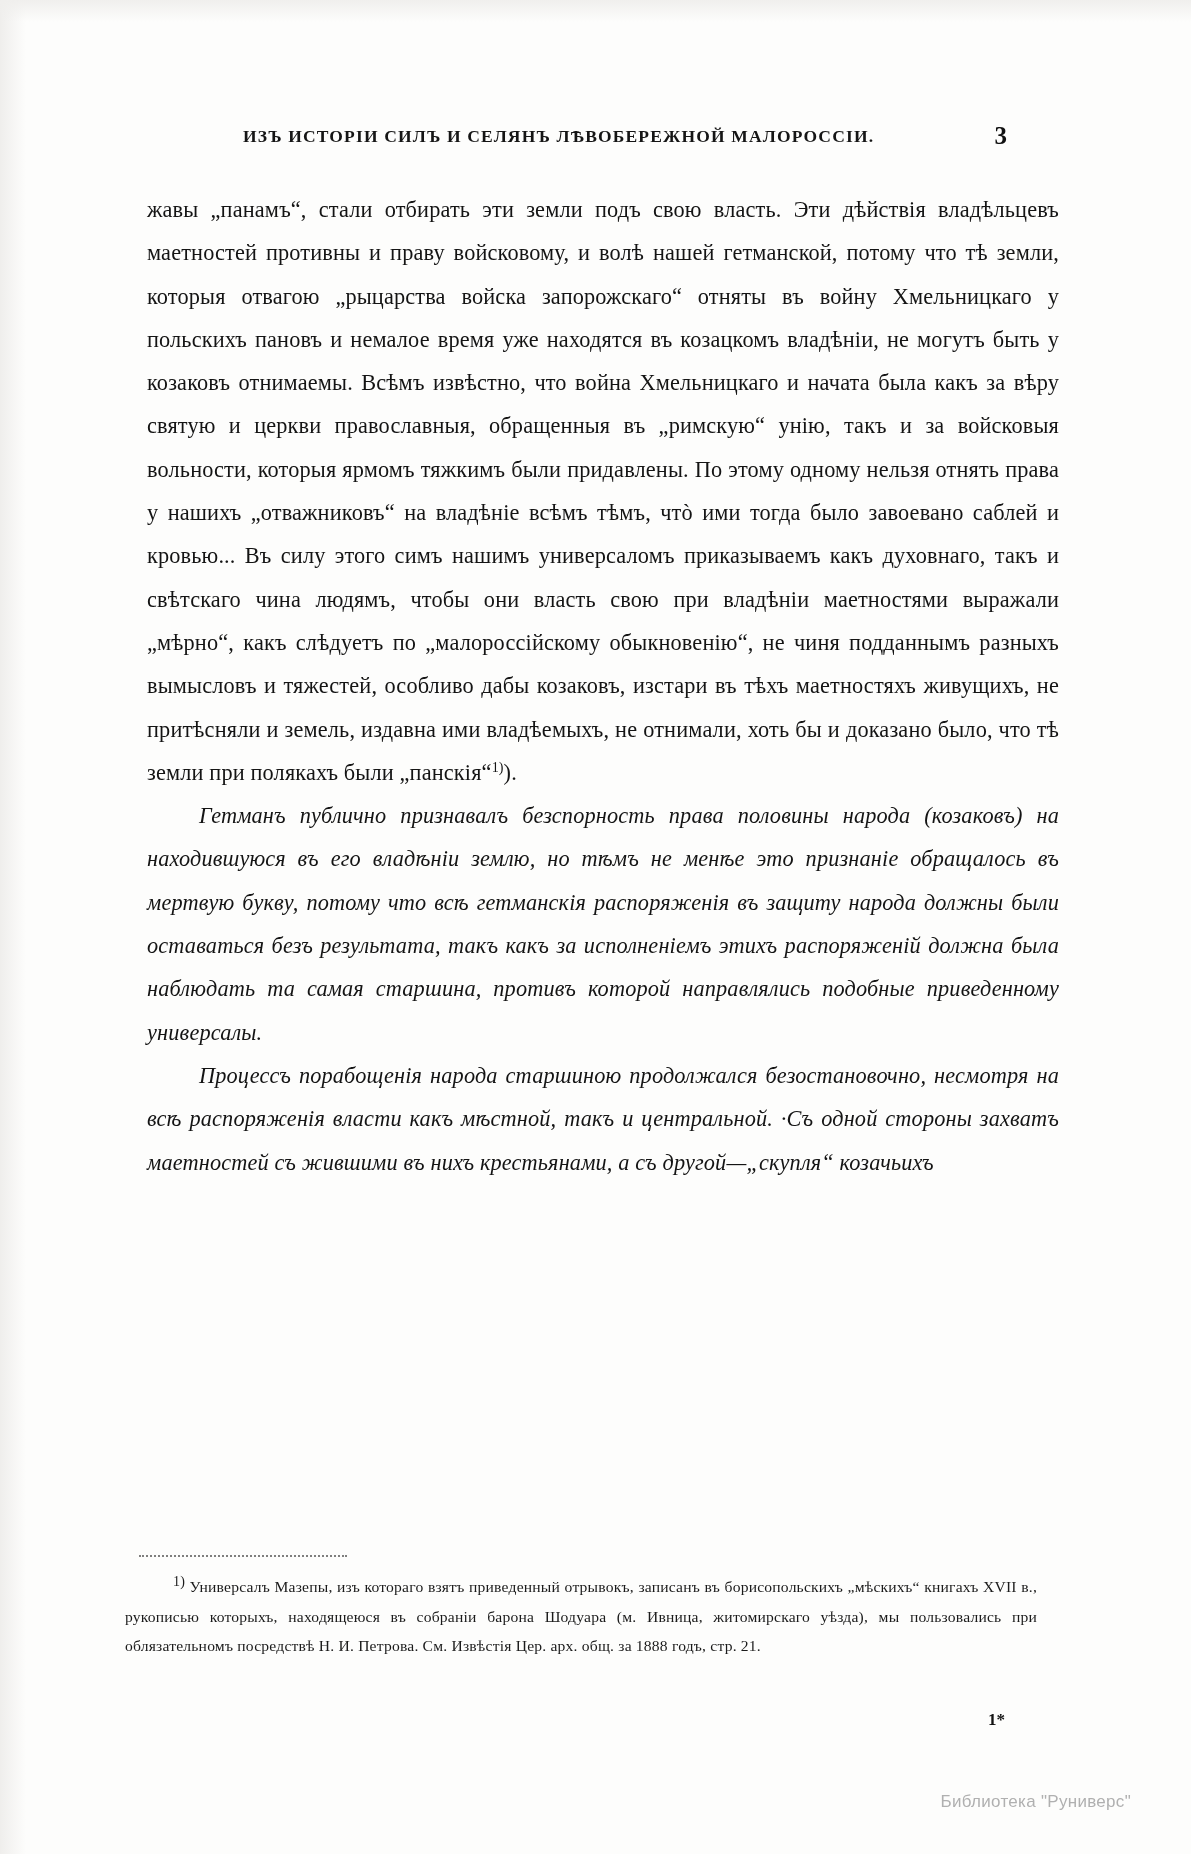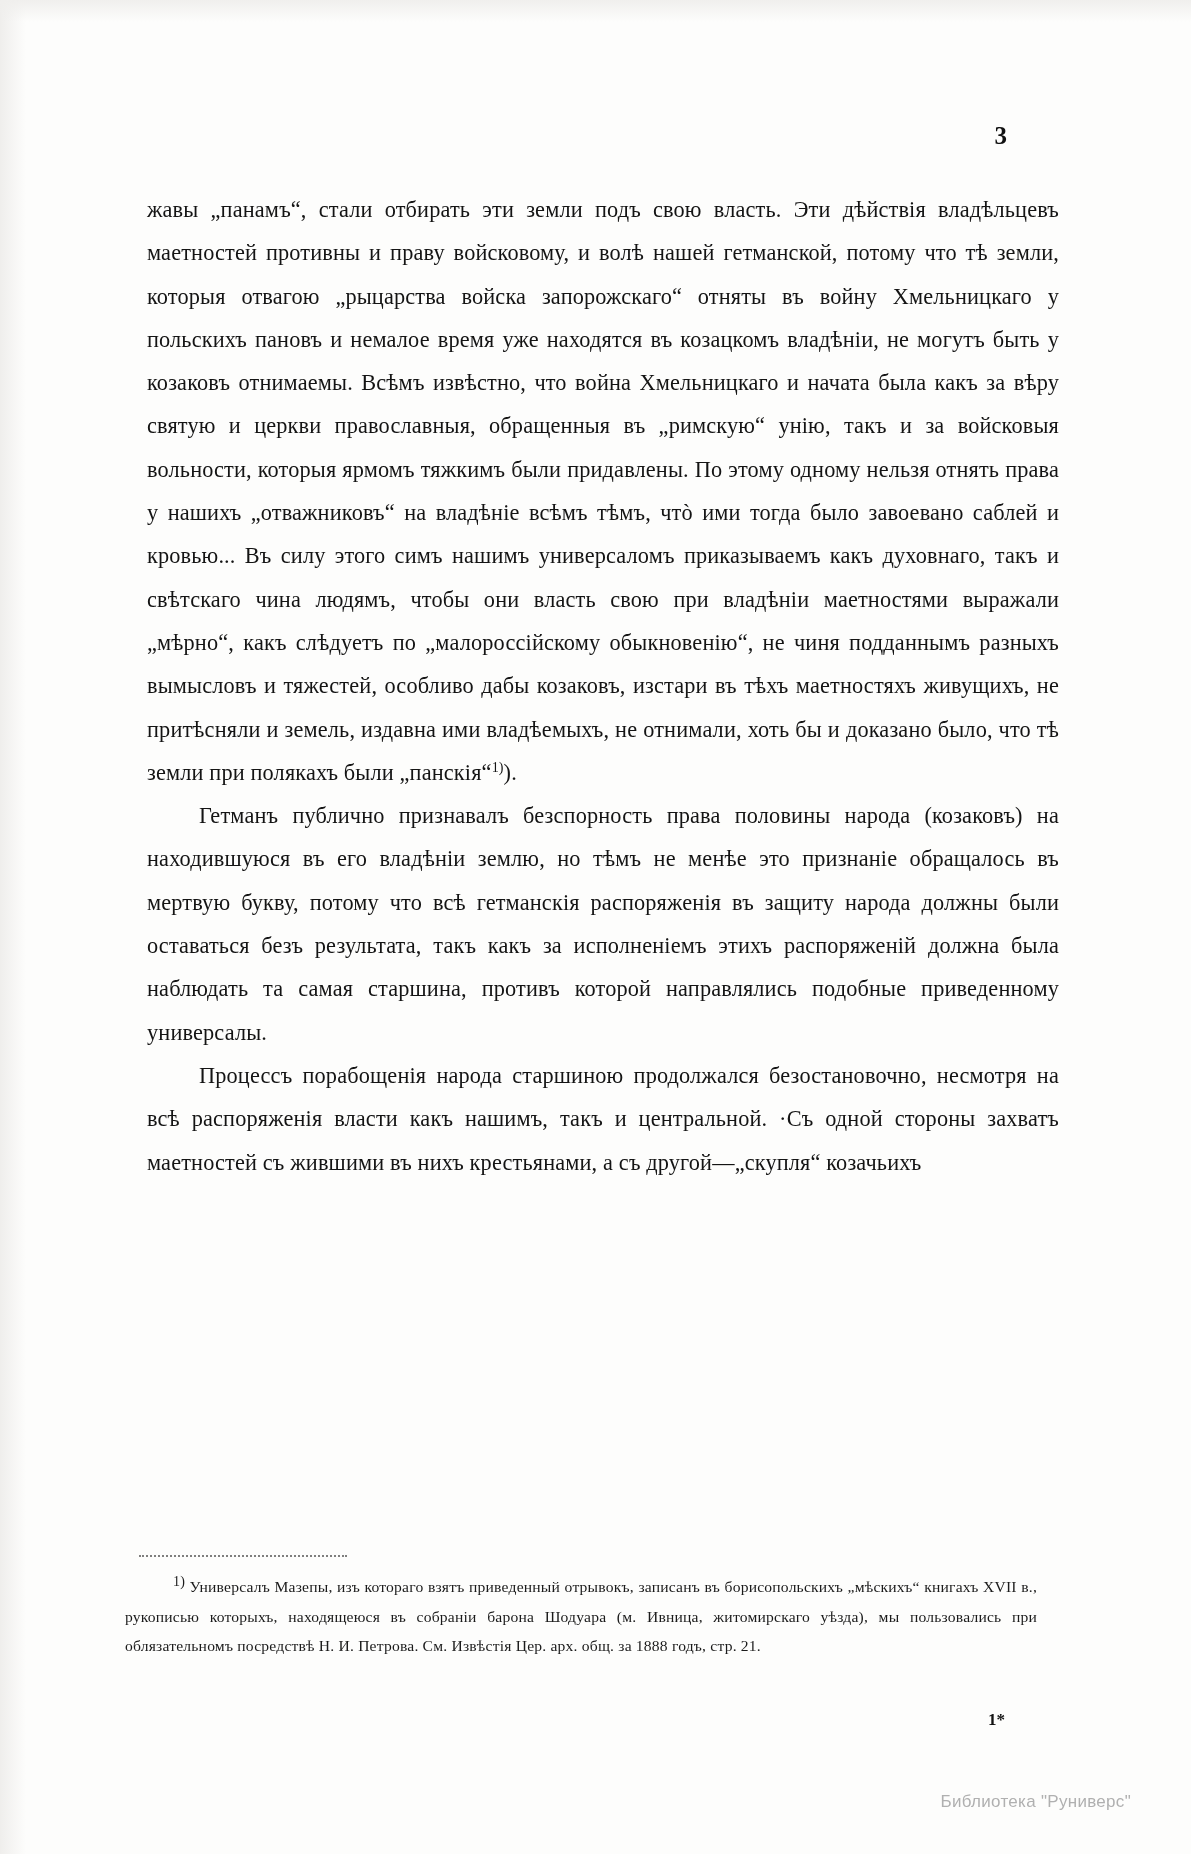--- a/index.html
+++ b/index.html
@@ -61,20 +61,21 @@
     margin: 0 0 0 0;
     font-size: 22.3px;
     line-height: 43.3px;
     text-align: justify;
     text-justify: inter-word;
     color: #141414;
     letter-spacing: 0.15px;
   }
   .para.indent {
     text-indent: 52px;
+    font-style: italic;
   }
   .para + .para {
     margin-top: 0px;
   }
   sup.fn {
     font-size: 14px;
     vertical-align: super;
     line-height: 0;
   }
   
@@ -129,27 +130,28 @@
 </style>
 </head>
 <body>
 
 <div class="page">
 
   <div class="scan-edge-left"></div>
   <div class="scan-edge-top"></div>
 
   <div class="runhead">
+    <div class="runhead-title">Изъ исторіи силъ и селянъ лѣвобережной Малороссіи.</div>
     <div class="runhead-pageno">3</div>
   </div>
 
   <div class="textblock">
     <p class="para"><span>жавы „панамъ“, стали отбирать эти земли подъ свою власть. Эти дѣйствія владѣльцевъ маетностей противны и праву войсковому, и волѣ нашей гетманской, потому что тѣ земли, которыя отвагою „рыцарства войска запорожскаго“ отняты въ войну Хмельницкаго у польскихъ пановъ и немалое время уже находятся въ козацкомъ владѣніи, не могутъ быть у козаковъ отнимаемы. Всѣмъ извѣстно, что война Хмельницкаго и начата была какъ за вѣру святую и церкви православныя, обращенныя въ „римскую“ унію, такъ и за войсковыя вольности, которыя ярмомъ тяжкимъ были придавлены. По этому одному нельзя отнять права у нашихъ „отважниковъ“ на владѣніе всѣмъ тѣмъ, чтò ими тогда было завоевано саблей и кровью... Въ силу этого симъ нашимъ универсаломъ приказываемъ какъ духовнаго, такъ и свѣтскаго чина людямъ, чтобы они власть свою при владѣніи маетностями выражали „мѣрно“, какъ слѣдуетъ по „малороссійскому обыкновенію“, не чиня подданнымъ разныхъ вымысловъ и тяжестей, особливо дабы козаковъ, изстари въ тѣхъ маетностяхъ живущихъ, не притѣсняли и земель, издавна ими владѣемыхъ, не отнимали, хоть бы и доказано было, что тѣ земли при полякахъ были „панскія“</span><sup class="fn">1)</sup><span>).</span></p>
     <p class="para indent">Гетманъ публично признавалъ безспорность права половины народа (козаковъ) на находившуюся въ его владѣніи землю, но тѣмъ не менѣе это признаніе обращалось въ мертвую букву, потому что всѣ гетманскія распоряженія въ защиту народа должны были оставаться безъ результата, такъ какъ за исполненіемъ этихъ распоряженій должна была наблюдать та самая старшина, противъ которой направлялись подобные приведенному универсалы.</p>
-    <p class="para indent">Процессъ порабощенія народа старшиною продолжался безостановочно, несмотря на всѣ распоряженія власти какъ нашимъ, такъ и центральной. ·Съ одной стороны захватъ маетностей съ жившими въ нихъ крестьянами, а съ другой—„скупля“ козачьихъ</p>
+    <p class="para indent">Процессъ порабощенія народа старшиною продолжался безостановочно, несмотря на всѣ распоряженія власти какъ мѣстной, такъ и центральной. ·Съ одной стороны захватъ маетностей съ жившими въ нихъ крестьянами, а съ другой—„скупля“ козачьихъ</p>
   </div>
 
   <hr class="fnrule">
 
   <div class="footnote">
     <span class="findent"><sup class="fn">1)</sup> <span>Универсалъ Мазепы, изъ котораго взятъ приведенный отрывокъ, записанъ въ борисопольскихъ „мѣскихъ“ книгахъ XVII в., рукописью которыхъ, находящеюся въ собраніи барона Шодуара (м. Ивница, житомирскаго уѣзда), мы пользовались при облязательномъ посредствѣ Н. И. Петрова. См. Извѣстія Цер. арх. общ. за 1888 годъ, стр. 21.</span></span>
   </div>
 
   <div class="sheetsig">1*</div>
 

